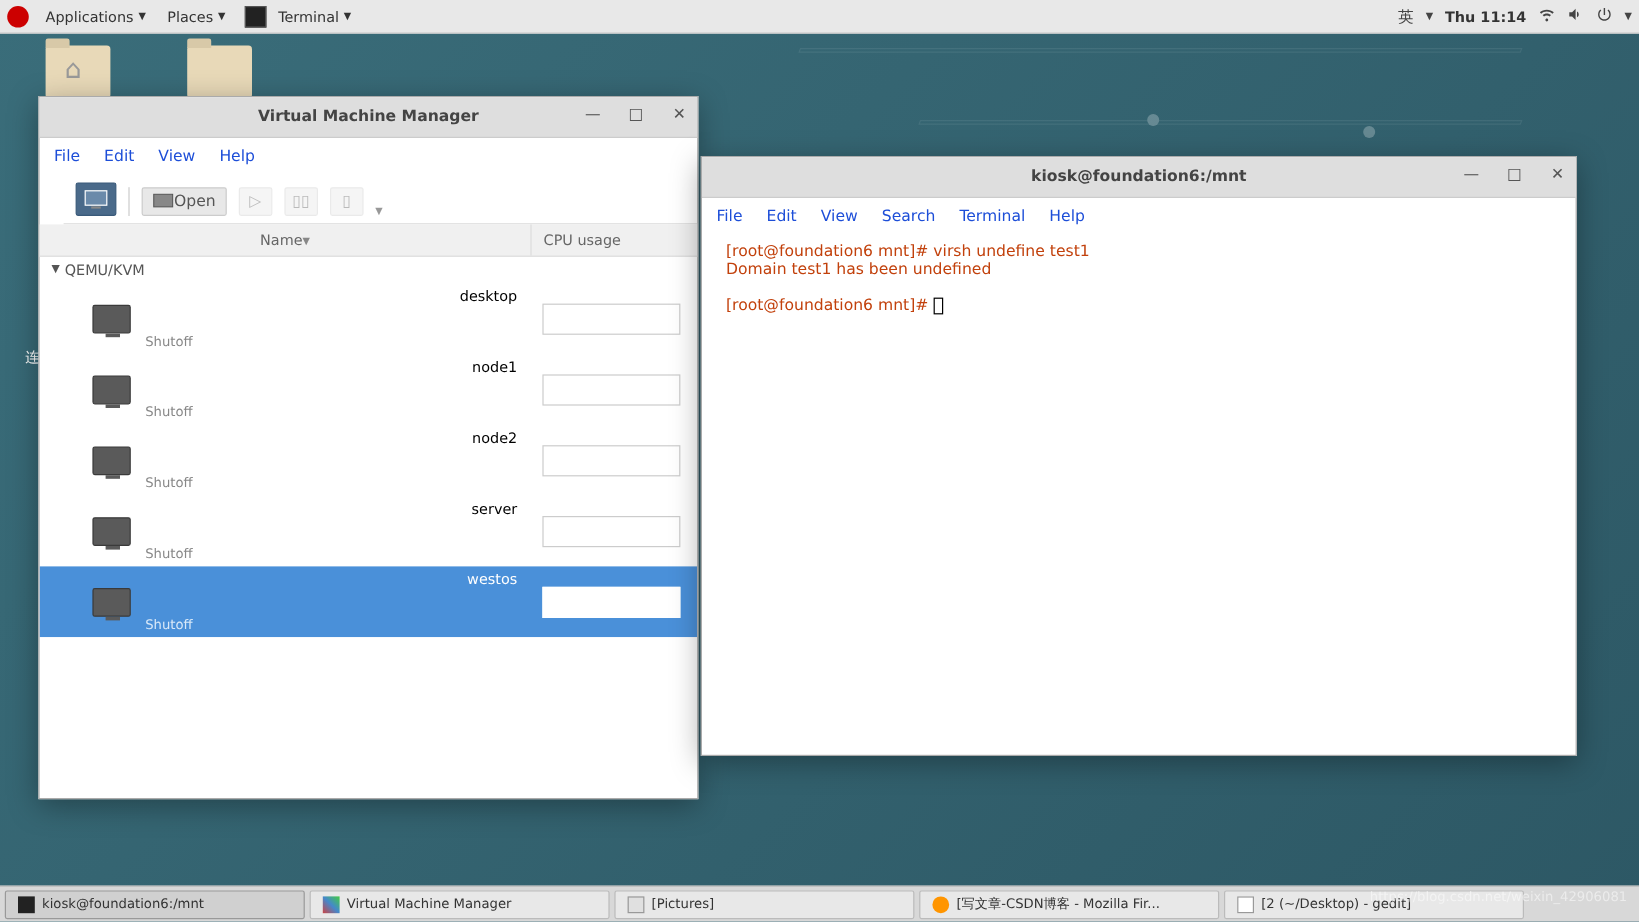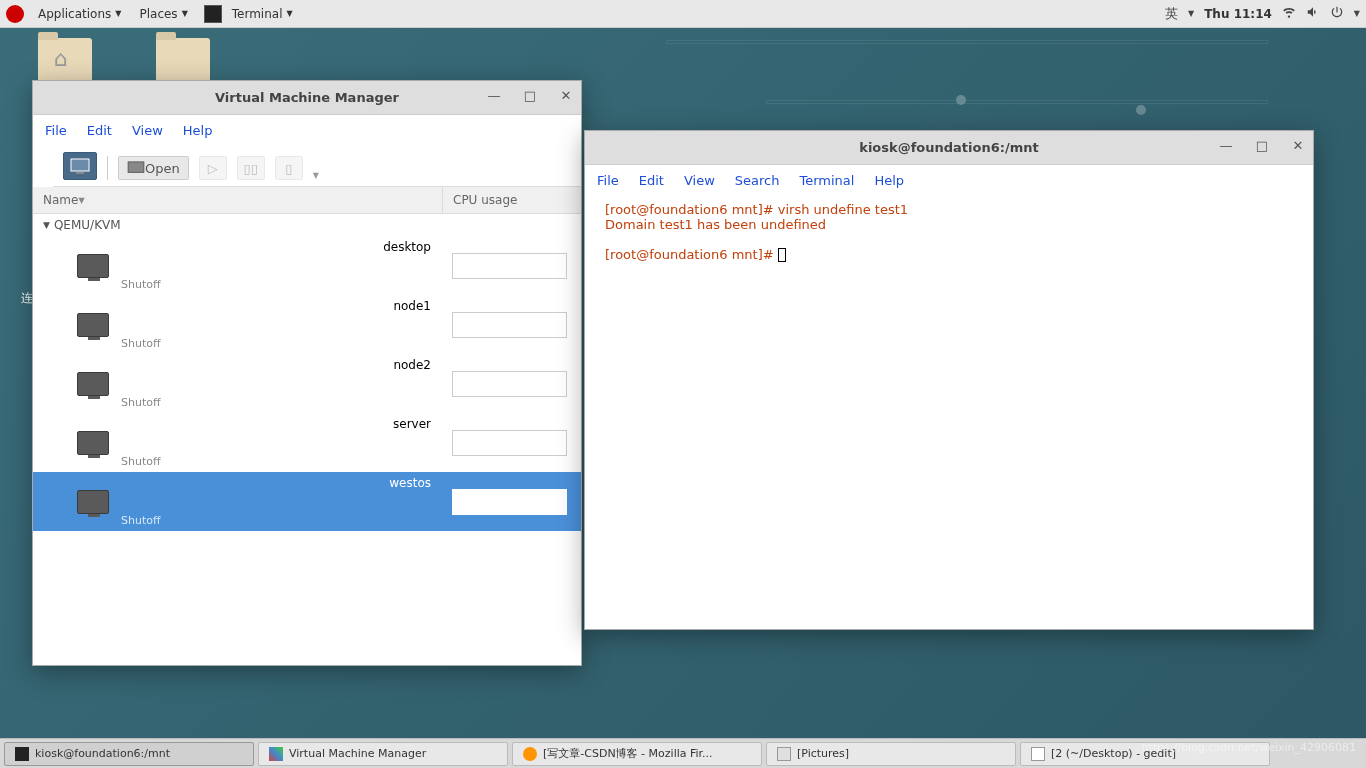--- a/index.html
+++ b/index.html
@@ -33,21 +33,21 @@
 .vmm { top: 80px; left: 32px; width: 550px; height: 586px; }
 .menubar { display: flex; gap: 20px; padding: 8px 12px; font-size: 13px; color: #1d4ed8; }
 .menubar span { cursor: pointer; }
 .toolbar { display: flex; align-items: flex-end; gap: 10px; padding: 6px 10px; border-bottom: 1px solid #ddd; margin-left: 20px; }
 .tool-btn { width: 28px; height: 24px; background: #e8e8e8; border: 1px solid #ccc; display: flex; align-items: center; justify-content: center; font-size: 13px; color: #555; cursor: pointer; border-radius: 2px; }
 .tool-btn.large { width: 34px; height: 28px; background: #4a6a8a; border-color: #3a5a7a; }
 .tool-btn.disabled { opacity: 0.4; cursor: default; }
 .open-text { font-size: 13px; color: #555; margin-left: -4px; }
 
 .list-header { display: flex; background: #f0f0f0; border-bottom: 1px solid #ddd; font-size: 12px; color: #666; }
-.col-name { flex: 0 0 410px; padding: 6px 10px; border-right: 1px solid #ddd; display: flex; align-items: center; justify-content: flex-start; }
+.col-name { flex: 0 0 410px; padding: 6px 10px; border-right: 1px solid #ddd; display: flex; align-items: center; justify-content: center; }
 .col-cpu { flex: 1; padding: 6px 10px; }
 .sort-arrow { font-size: 8px; color: #888; }
 
 .vm-list { overflow-y: auto; }
 .hypervisor { padding: 4px 10px; font-size: 12px; color: #555; display: flex; align-items: center; gap: 4px; cursor: pointer; }
 .vm-item { display: flex; align-items: center; padding: 4px 10px 4px 44px; cursor: pointer; }
 .vm-item.selected { background: #4a90d9; color: #fff; }
 .monitor-icon { width: 32px; height: 24px; background: #5a5a5a; border: 1px solid #3a3a3a; border-radius: 2px; margin-right: 12px; position: relative; flex-shrink: 0; }
 .monitor-icon::after { content: ""; position: absolute; bottom: -4px; left: 10px; width: 12px; height: 3px; background: #5a5a5a; }
 .vm-info { flex: 0 0 310px; }
@@ -258,26 +258,26 @@
   <div id="task-items" style="display:flex;gap:4px;">
       <div class="task-btn active">
         <span class="task-icon term"></span>
         <span>kiosk@foundation6:/mnt</span>
       </div>
       <div class="task-btn">
         <span class="task-icon vmm"></span>
         <span>Virtual Machine Manager</span>
       </div>
       <div class="task-btn">
+        <span class="task-icon pics"></span>
+        <span>[Pictures]</span>
+      </div>
+      <div class="task-btn">
         <span class="task-icon fox"></span>
         <span>[写文章-CSDN博客 - Mozilla Fir...</span>
       </div>
       <div class="task-btn">
-        <span class="task-icon pics"></span>
-        <span>[Pictures]</span>
-      </div>
-      <div class="task-btn">
         <span class="task-icon gedit"></span>
         <span>[2 (~/Desktop) - gedit]</span>
       </div>
     </div>
   <span class="watermark">https://blog.csdn.net/weixin_42906081</span>
 </div>
 
 </body></html>

